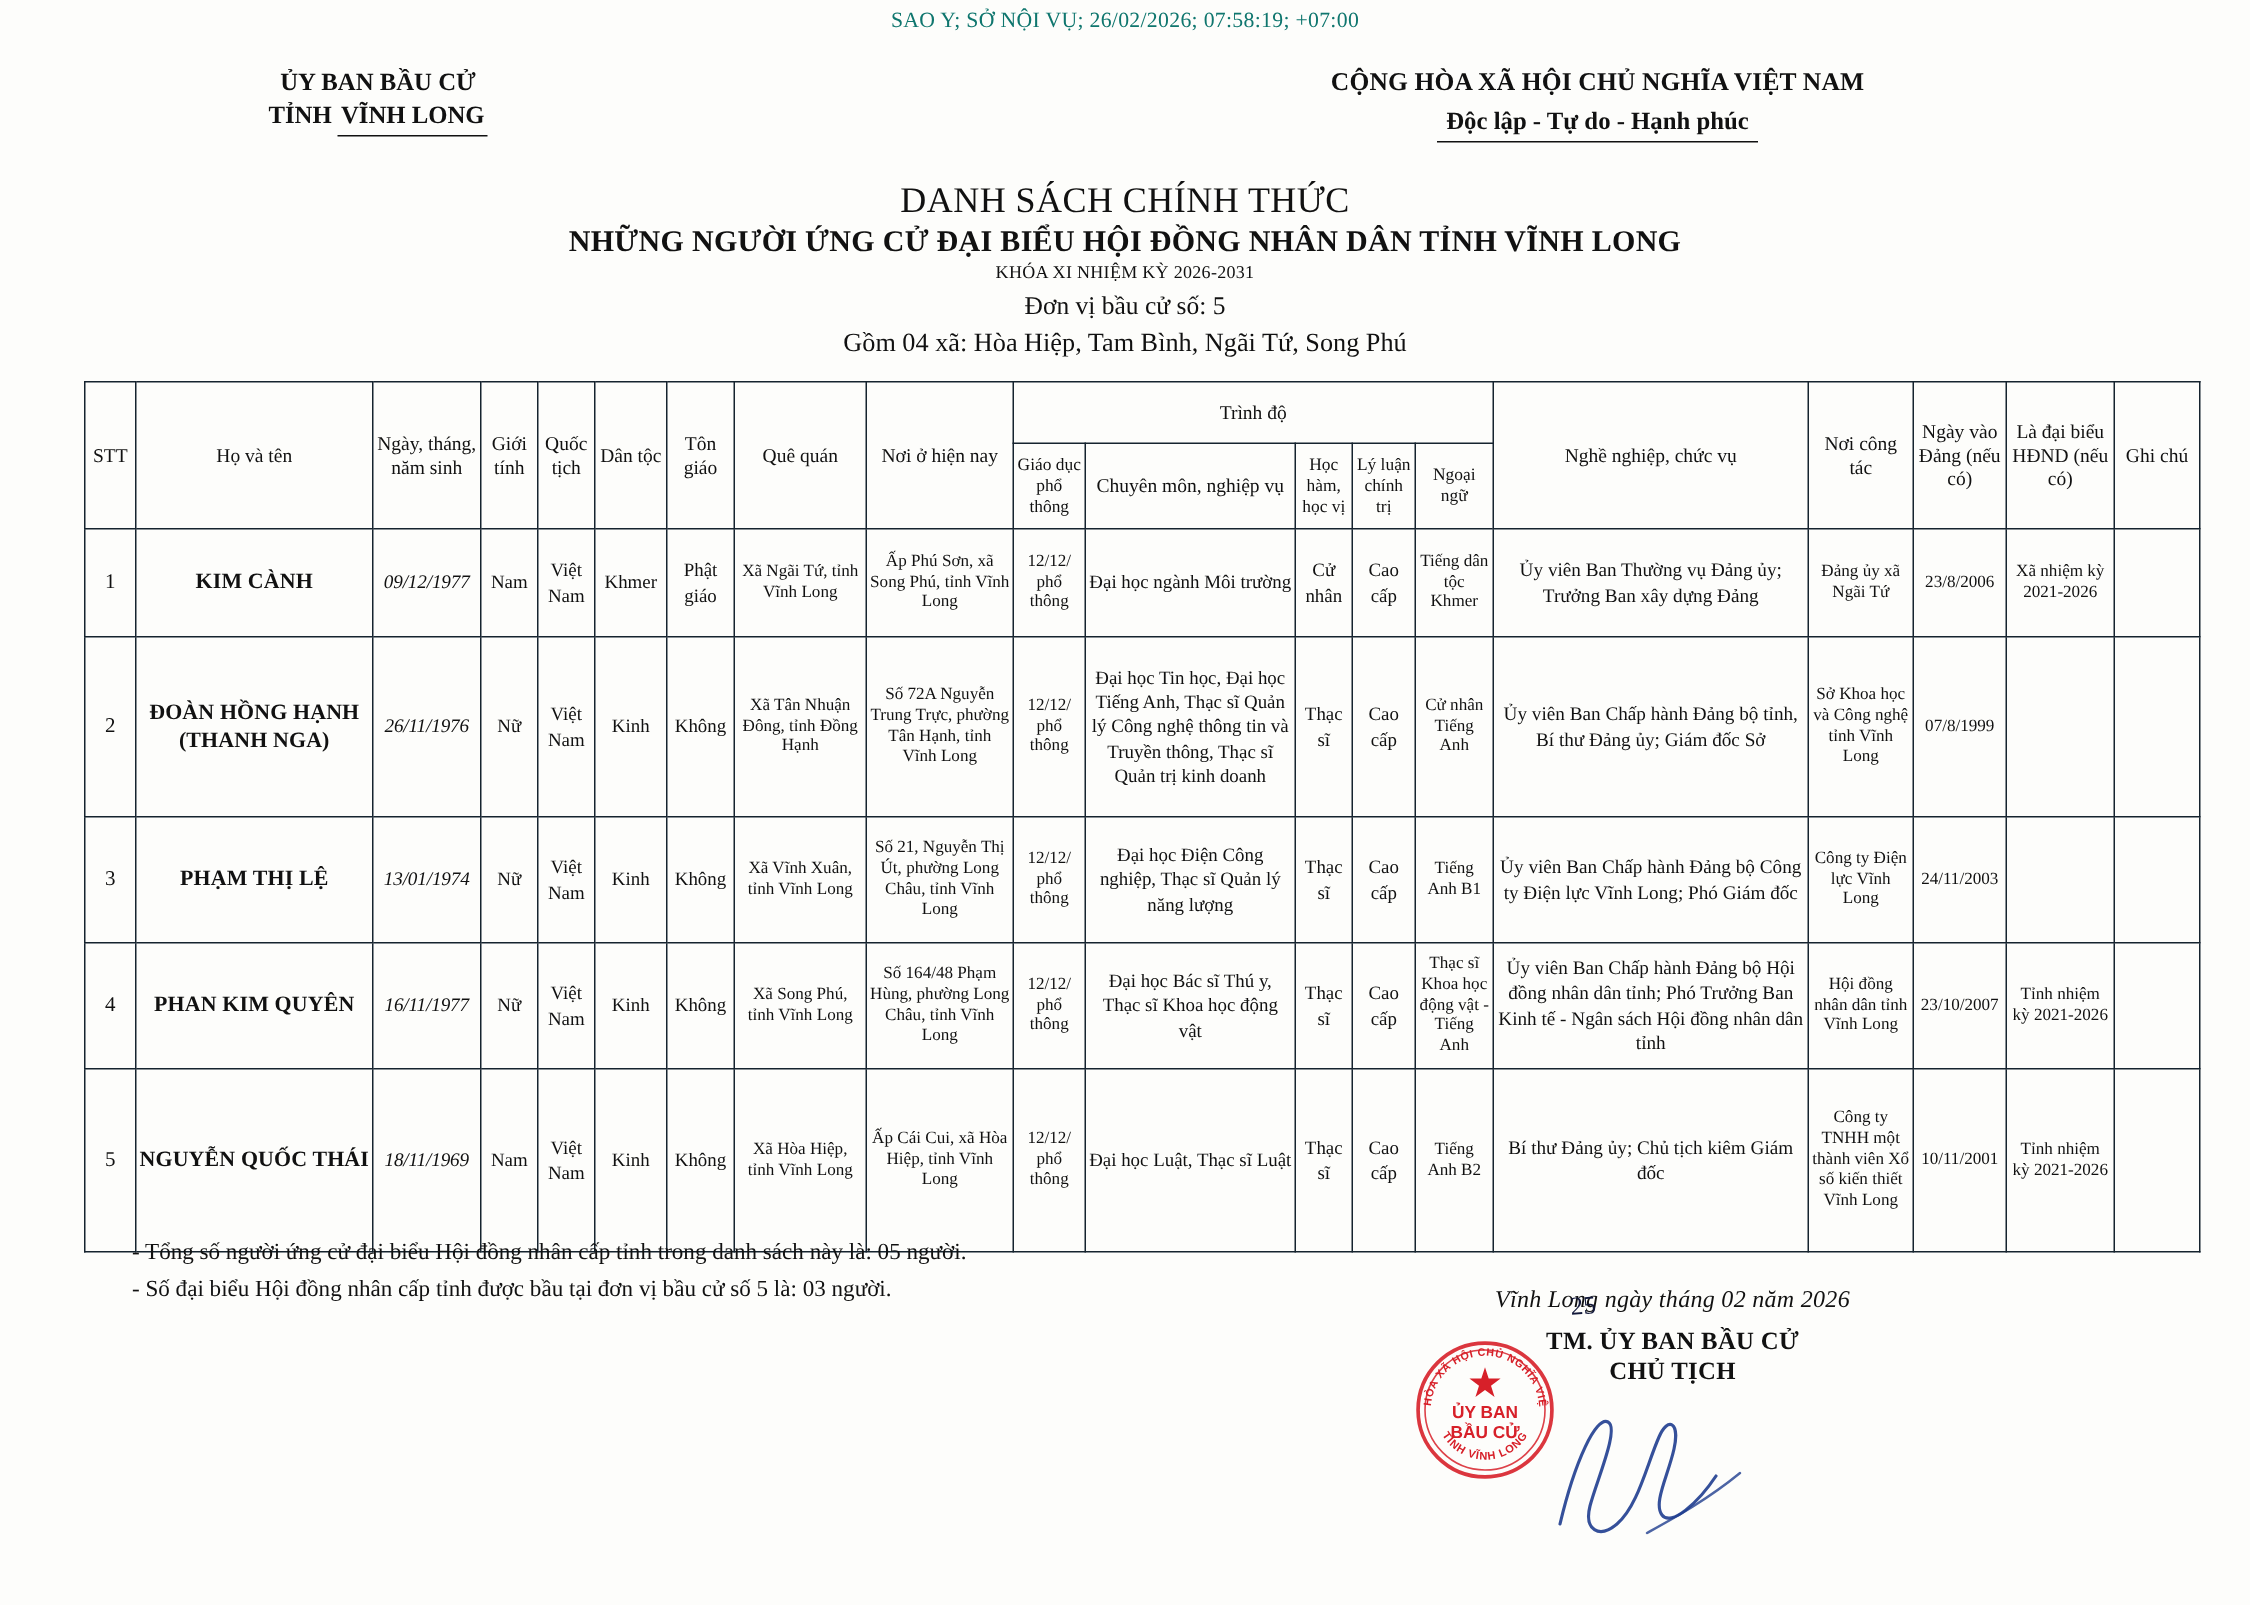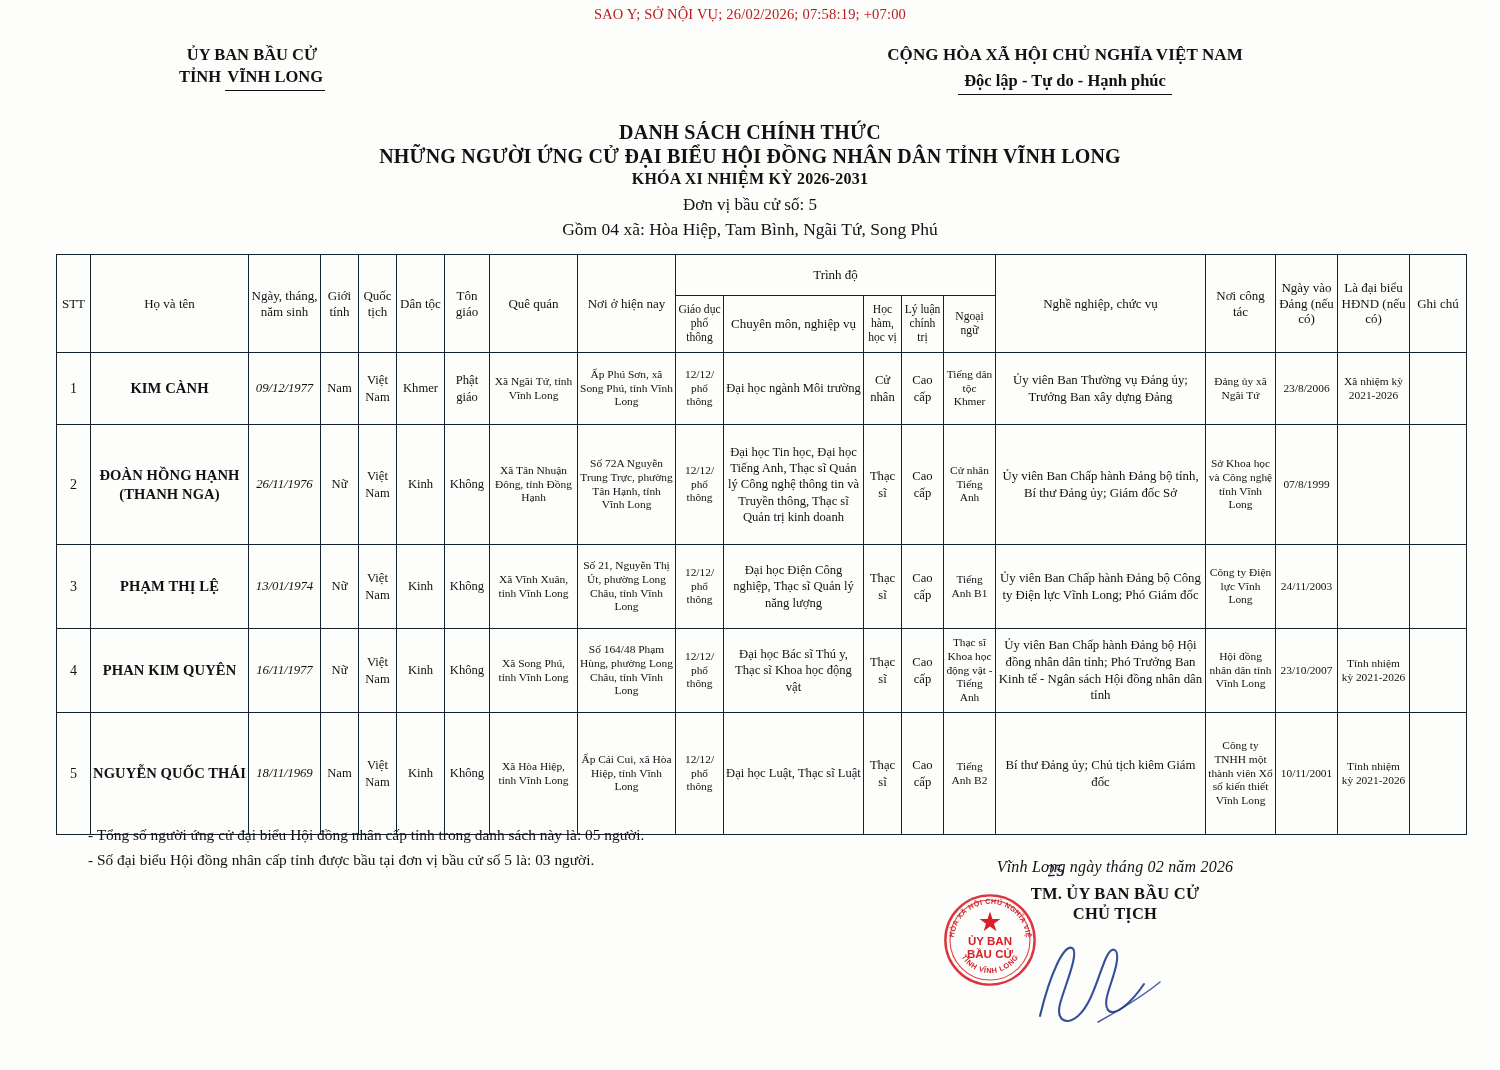--- a/index.html
+++ b/index.html
@@ -10,42 +10,42 @@
     font-family:"Liberation Serif","DejaVu Serif",serif;
     color:#111;
     position:relative;
     overflow:hidden;
   }
   .page{position:relative;width:1500px;height:1070px;}
 
   
   .scanline{
     position:absolute;top:6px;left:0;width:1500px;
-    text-align:center;font-size:14.5px;letter-spacing:.2px;color:#b91c1c;
+    text-align:center;font-size:14.5px;letter-spacing:.2px;color:#0f766e;
   }
 
   
   .letterhead{position:absolute;top:44px;left:0;width:1274px;height:60px;}
   .lh-left{
     position:absolute;left:92px;top:0;width:320px;text-align:center;
     font-weight:bold;font-size:16.5px;line-height:1.35;
   }
   .lh-left .u{display:inline-block;border-bottom:1.6px solid #111;padding:0 2px 1px 2px;}
   .lh-right{
     position:absolute;left:830px;top:0;width:470px;text-align:center;
     font-weight:bold;line-height:1.35;
   }
   .lh-right .l1{font-size:17px;letter-spacing:.1px;}
   .lh-right .l2{font-size:16.5px;display:inline-block;border-bottom:1.6px solid #111;padding:1px 6px 2px 6px;margin-top:2px;}
 
   
   .titleblock{position:absolute;top:120px;left:0;width:1500px;text-align:center;}
-  .t1{font-size:20px;font-weight:bold;letter-spacing:.3px;line-height:1.22;}
+  .t1{font-size:24px;font-weight:normal;letter-spacing:.3px;line-height:1.22;}
   .t2{font-size:20px;font-weight:bold;letter-spacing:.2px;line-height:1.22;}
-  .t3{font-size:16px;font-weight:bold;letter-spacing:.2px;line-height:1.3;}
+  .t3{font-size:12px;font-weight:normal;letter-spacing:.2px;line-height:1.3;}
   .t4{font-size:17px;line-height:1.42;margin-top:3px;}
   .t5{font-size:17.5px;line-height:1.42;}
 
   
   .tablewrap{position:absolute;top:254px;left:56px;width:1390px;}
   table.reg{
     border-collapse:collapse;width:1390px;table-layout:fixed;
     font-size:12.6px;line-height:1.28;
   }
   table.reg th,table.reg td{

